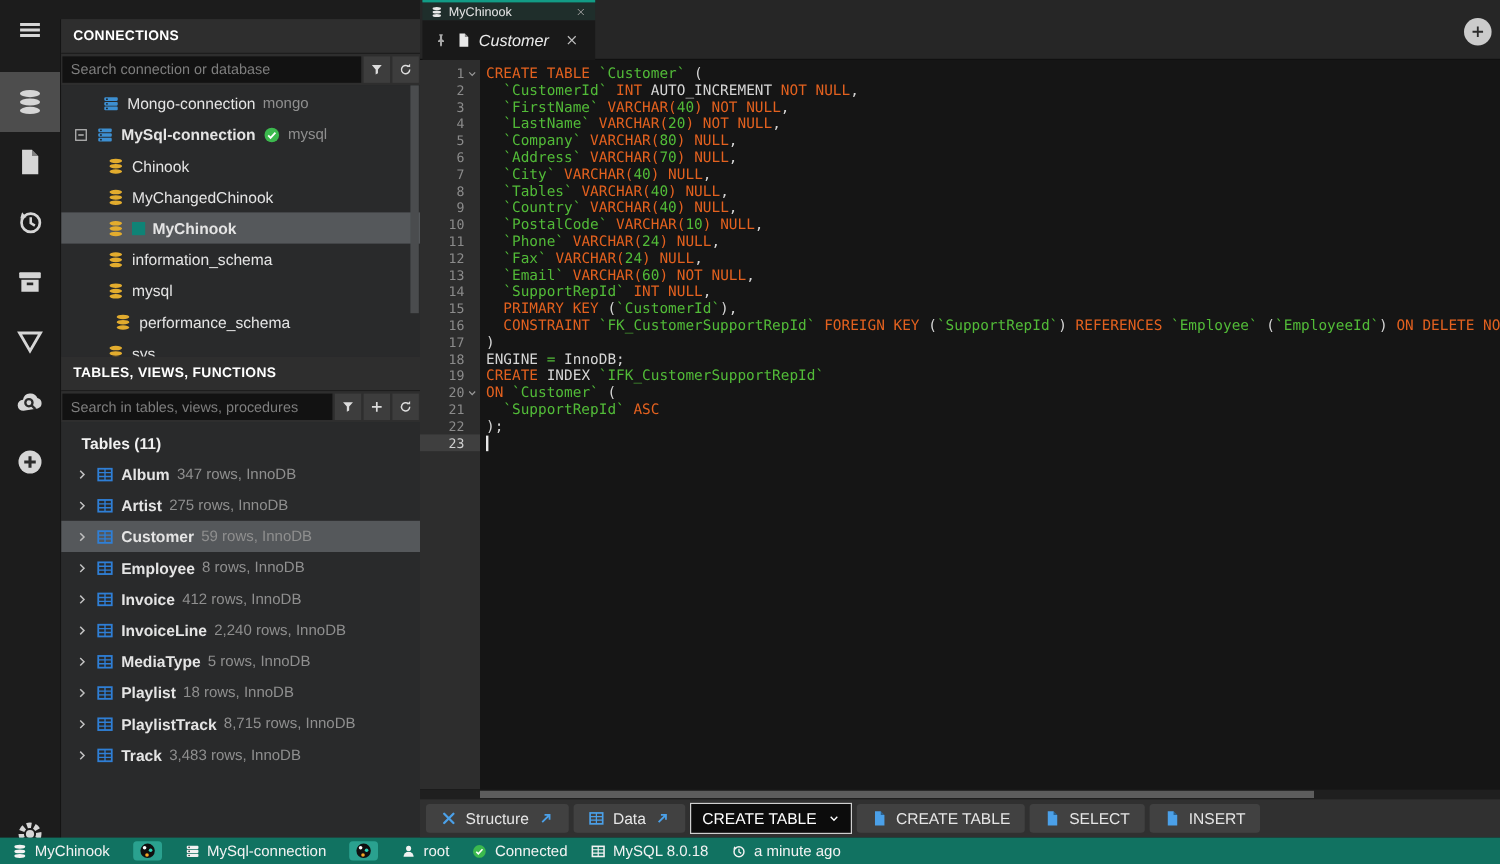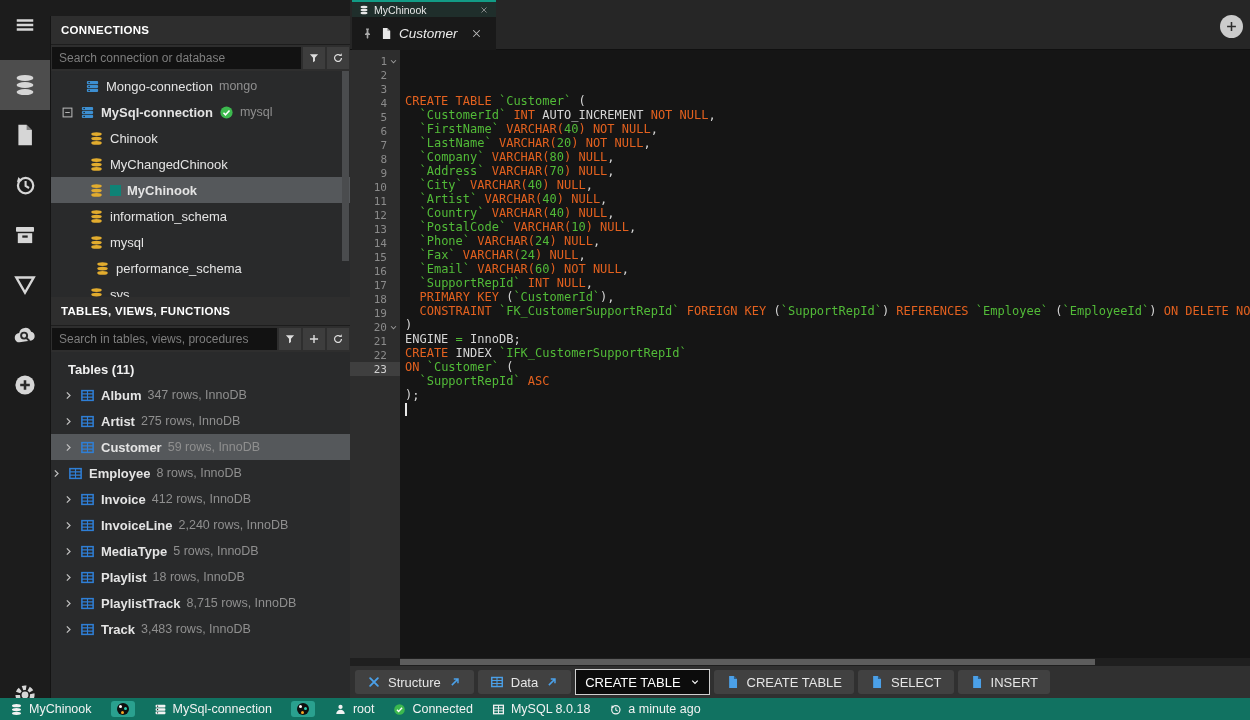--- a/index.html
+++ b/index.html
@@ -68,21 +68,21 @@
 
   .editor{position:absolute;top:50px;left:0;right:0;bottom:40px;background:#151515;overflow:hidden;}
   .gutter{position:absolute;left:0;top:0;bottom:0;width:50px;background:#2d2d2d;padding-top:4px;box-sizing:border-box;}
   .gut-line{height:14px;display:flex;align-items:center;justify-content:flex-end;color:#8b8b8b;
             font-family:"DejaVu Sans Mono",monospace;font-size:11px;padding-right:1px;box-sizing:border-box;}
   .gut-line .gnum{text-align:right;}
   .fold-sp{display:inline-block;width:12px;}
   .fold{width:12px;color:#9a9a9a;}
   .fold svg{width:9px;height:9px;}
   .gut-line.cur{background:#3f3f3f;color:#cfcfcf;}
-  .code-area{position:absolute;left:50px;right:0;top:0;bottom:0;overflow:hidden;padding:4px 0 0 5px;cursor:text;margin-top:40px;}
+  .code-area{position:absolute;left:50px;right:0;top:0;bottom:0;overflow:hidden;padding:4px 0 0 5px;cursor:text;}
   .code-line{height:14px;line-height:14px;font-family:"DejaVu Sans Mono",monospace;font-size:12px;white-space:pre;color:#d6d6d6;}
   .c-k{color:#e3611f;}
   .c-g{color:#52bb38;}
   .c-w{color:#d6d6d6;}
   .cursor{display:inline-block;width:1.5px;height:13px;background:#e8e8e8;vertical-align:text-bottom;}
 
   .hscroll{position:absolute;left:0;right:0;bottom:32px;height:8px;background:#1f1f1f;}
   .hthumb{position:absolute;left:50px;top:1px;width:695px;height:6px;background:#5d5d5d;cursor:pointer;}
 
   .btoolbar{position:absolute;left:0;right:0;bottom:0;height:32px;background:#303030;display:flex;align-items:center;gap:4px;padding-left:5px;box-sizing:border-box;}
@@ -408,21 +408,21 @@
             </span>
             <span class="ic grid-blue">
               <svg viewBox="0 0 16 16" fill="currentColor">
                 <rect x="2" y="2.8" width="12" height="10.4" fill="none" stroke="currentColor" stroke-width="1.6"></rect>
                 <path d="M2 6.3h12M8 2.8v10.4M2 9.7h12" fill="none" stroke="currentColor" stroke-width="1.2"></path>
               </svg>
             </span>
             <span class="tlabel b">Customer</span>
             <span class="tmeta">59 rows, InnoDB</span>
           </div>
-          <div class="trow" style="padding-left:0">
+          <div class="trow" style="padding-left:12px">
             <span class="ic chev">
               <svg viewBox="0 0 16 16" fill="currentColor">
                 <path d="M5.6 3.4L10.2 8l-4.6 4.6" fill="none" stroke="currentColor" stroke-width="1.8"></path>
               </svg>
             </span>
             <span class="ic grid-blue">
               <svg viewBox="0 0 16 16" fill="currentColor">
                 <rect x="2" y="2.8" width="12" height="10.4" fill="none" stroke="currentColor" stroke-width="1.6"></rect>
                 <path d="M2 6.3h12M8 2.8v10.4M2 9.7h12" fill="none" stroke="currentColor" stroke-width="1.2"></path>
               </svg>
@@ -673,21 +673,21 @@
           </div>
         </div>
       <div class="code-area" id="code-area">
           <div class="code-line"><span class="c-k">CREATE TABLE</span><span class="c-w"> </span><span class="c-g">`Customer`</span><span class="c-w"> (</span></div>
           <div class="code-line"><span class="c-w">  </span><span class="c-g">`CustomerId`</span><span class="c-w"> </span><span class="c-k">INT</span><span class="c-w"> AUTO_INCREMENT </span><span class="c-k">NOT NULL</span><span class="c-w">,</span></div>
           <div class="code-line"><span class="c-w">  </span><span class="c-g">`FirstName`</span><span class="c-w"> </span><span class="c-k">VARCHAR(</span><span class="c-g">40</span><span class="c-k">)</span><span class="c-w"> </span><span class="c-k">NOT NULL</span><span class="c-w">,</span></div>
           <div class="code-line"><span class="c-w">  </span><span class="c-g">`LastName`</span><span class="c-w"> </span><span class="c-k">VARCHAR(</span><span class="c-g">20</span><span class="c-k">)</span><span class="c-w"> </span><span class="c-k">NOT NULL</span><span class="c-w">,</span></div>
           <div class="code-line"><span class="c-w">  </span><span class="c-g">`Company`</span><span class="c-w"> </span><span class="c-k">VARCHAR(</span><span class="c-g">80</span><span class="c-k">)</span><span class="c-w"> </span><span class="c-k">NULL</span><span class="c-w">,</span></div>
           <div class="code-line"><span class="c-w">  </span><span class="c-g">`Address`</span><span class="c-w"> </span><span class="c-k">VARCHAR(</span><span class="c-g">70</span><span class="c-k">)</span><span class="c-w"> </span><span class="c-k">NULL</span><span class="c-w">,</span></div>
           <div class="code-line"><span class="c-w">  </span><span class="c-g">`City`</span><span class="c-w"> </span><span class="c-k">VARCHAR(</span><span class="c-g">40</span><span class="c-k">)</span><span class="c-w"> </span><span class="c-k">NULL</span><span class="c-w">,</span></div>
-          <div class="code-line"><span class="c-w">  </span><span class="c-g">`Artist`</span><span class="c-w"> </span><span class="c-k">VARCHAR(</span><span class="c-g">40</span><span class="c-k">)</span><span class="c-w"> </span><span class="c-k">NULL</span><span class="c-w">,</span></div>
+          <div class="code-line"><span class="c-w">  </span><span class="c-g">`Tables`</span><span class="c-w"> </span><span class="c-k">VARCHAR(</span><span class="c-g">40</span><span class="c-k">)</span><span class="c-w"> </span><span class="c-k">NULL</span><span class="c-w">,</span></div>
           <div class="code-line"><span class="c-w">  </span><span class="c-g">`Country`</span><span class="c-w"> </span><span class="c-k">VARCHAR(</span><span class="c-g">40</span><span class="c-k">)</span><span class="c-w"> </span><span class="c-k">NULL</span><span class="c-w">,</span></div>
           <div class="code-line"><span class="c-w">  </span><span class="c-g">`PostalCode`</span><span class="c-w"> </span><span class="c-k">VARCHAR(</span><span class="c-g">10</span><span class="c-k">)</span><span class="c-w"> </span><span class="c-k">NULL</span><span class="c-w">,</span></div>
           <div class="code-line"><span class="c-w">  </span><span class="c-g">`Phone`</span><span class="c-w"> </span><span class="c-k">VARCHAR(</span><span class="c-g">24</span><span class="c-k">)</span><span class="c-w"> </span><span class="c-k">NULL</span><span class="c-w">,</span></div>
           <div class="code-line"><span class="c-w">  </span><span class="c-g">`Fax`</span><span class="c-w"> </span><span class="c-k">VARCHAR(</span><span class="c-g">24</span><span class="c-k">)</span><span class="c-w"> </span><span class="c-k">NULL</span><span class="c-w">,</span></div>
           <div class="code-line"><span class="c-w">  </span><span class="c-g">`Email`</span><span class="c-w"> </span><span class="c-k">VARCHAR(</span><span class="c-g">60</span><span class="c-k">)</span><span class="c-w"> </span><span class="c-k">NOT NULL</span><span class="c-w">,</span></div>
           <div class="code-line"><span class="c-w">  </span><span class="c-g">`SupportRepId`</span><span class="c-w"> </span><span class="c-k">INT NULL</span><span class="c-w">,</span></div>
           <div class="code-line"><span class="c-w">  </span><span class="c-k">PRIMARY KEY</span><span class="c-w"> (</span><span class="c-g">`CustomerId`</span><span class="c-w">),</span></div>
           <div class="code-line"><span class="c-w">  </span><span class="c-k">CONSTRAINT</span><span class="c-w"> </span><span class="c-g">`FK_CustomerSupportRepId`</span><span class="c-w"> </span><span class="c-k">FOREIGN KEY</span><span class="c-w"> (</span><span class="c-g">`SupportRepId`</span><span class="c-w">) </span><span class="c-k">REFERENCES</span><span class="c-w"> </span><span class="c-g">`Employee`</span><span class="c-w"> (</span><span class="c-g">`EmployeeId`</span><span class="c-w">) </span><span class="c-k">ON DELETE NO</span></div>
           <div class="code-line"><span class="c-w">)</span></div>
           <div class="code-line"><span class="c-w">ENGINE </span><span class="c-g">=</span><span class="c-w"> InnoDB;</span></div>

